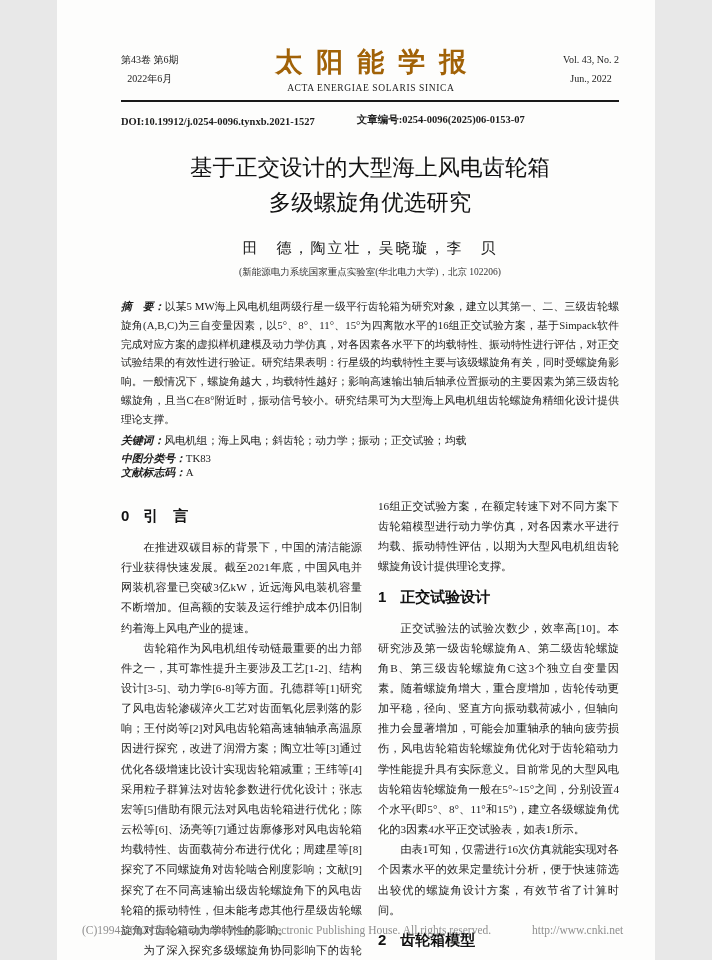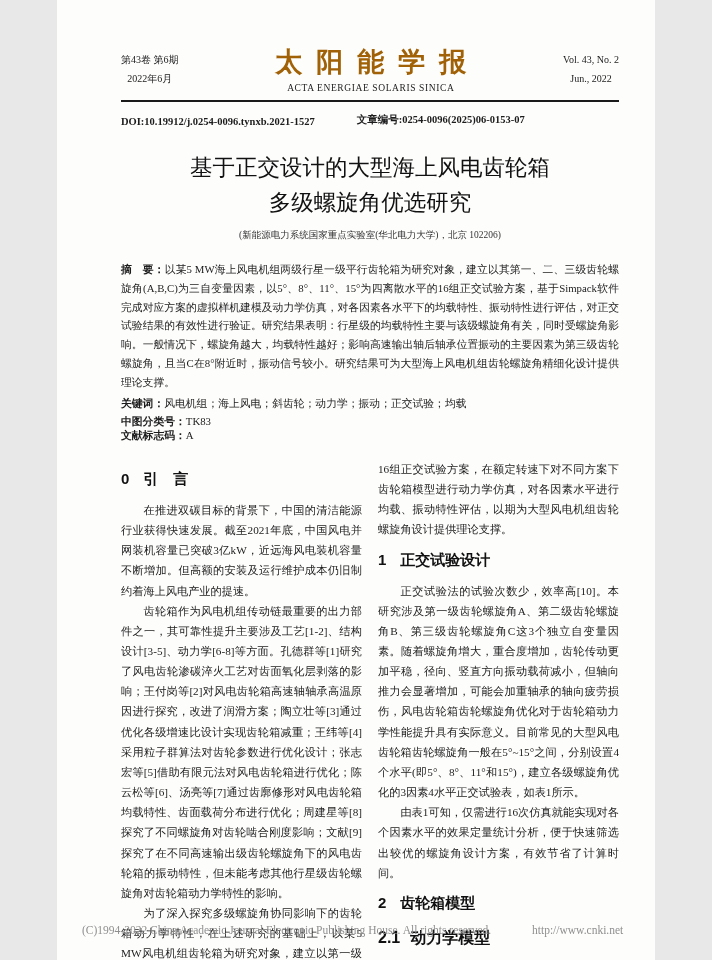--- a/index.html
+++ b/index.html
@@ -21,21 +21,21 @@
   .doi-row .gap { width:42px; }
   
   .article-title {
     margin-top:24px; text-align:center; font-size:22.5px; font-weight:normal;
     line-height:1.55; font-family:"Liberation Sans","DejaVu Sans",sans-serif; color:#111;
   }
   .authors { margin-top:18px; text-align:center; font-size:15px; letter-spacing:2px; color:#1a1a1a; }
   .affiliation { margin-top:8px; text-align:center; font-size:9.5px; color:#333; }
   
   .abstract { margin-top:18px; font-size:10.8px; line-height:1.75; text-align:justify; }
-  .b-label { font-weight:bold; font-family:"Liberation Sans","DejaVu Sans",sans-serif; }
+  .b-label { font-weight:bold; font-family:"Liberation Sans","DejaVu Sans",sans-serif;font-style:italic; }
   .kw-row { margin-top:2px; font-size:10.8px; line-height:1.75; }
   .clc-row { margin-top:2px; font-size:10.8px; display:flex;flex-direction:column; }
   .clc-row .spacer { width:130px; }
   
   .columns { display:flex; gap:16px; margin-top:16px; }
   .col { width:284px; font-size:11.2px; line-height:1.8; text-align:justify; }
   .col p { text-indent:2em; }
   h2.sec {
     font-size:15px; font-weight:bold; font-family:"Liberation Sans","DejaVu Sans",sans-serif;
     margin:6px 0 8px; text-align:left; color:#111;
@@ -79,20 +79,21 @@
     <span>DOI:10.19912/j.0254-0096.tynxb.2021-1527</span>
     <span class="gap"></span>
     <span>文章编号:0254-0096(2025)06-0153-07</span>
   </div>
 
   <h1 class="article-title">
     <span style="display:block">基于正交设计的大型海上风电齿轮箱</span>
     <span style="display:block">多级螺旋角优选研究</span>
   </h1>
 
+  <div class="authors">田　德，陶立壮，吴晓璇，李　贝</div>
   <div class="affiliation">(新能源电力系统国家重点实验室(华北电力大学)，北京 102206)</div>
 
   <div class="abstract">
     <span class="b-label">摘　要：</span><span>以某5 MW海上风电机组两级行星一级平行齿轮箱为研究对象，建立以其第一、二、三级齿轮螺旋角(A,B,C)为三自变量因素，以5°、8°、11°、15°为四离散水平的16组正交试验方案，基于Simpack软件完成对应方案的虚拟样机建模及动力学仿真，对各因素各水平下的均载特性、振动特性进行评估，对正交试验结果的有效性进行验证。研究结果表明：行星级的均载特性主要与该级螺旋角有关，同时受螺旋角影响。一般情况下，螺旋角越大，均载特性越好；影响高速输出轴后轴承位置振动的主要因素为第三级齿轮螺旋角，且当C在8°附近时，振动信号较小。研究结果可为大型海上风电机组齿轮螺旋角精细化设计提供理论支撑。</span>
   </div>
 
   <div class="kw-row">
     <span class="b-label">关键词：</span><span>风电机组；海上风电；斜齿轮；动力学；振动；正交试验；均载</span>
   </div>
 

